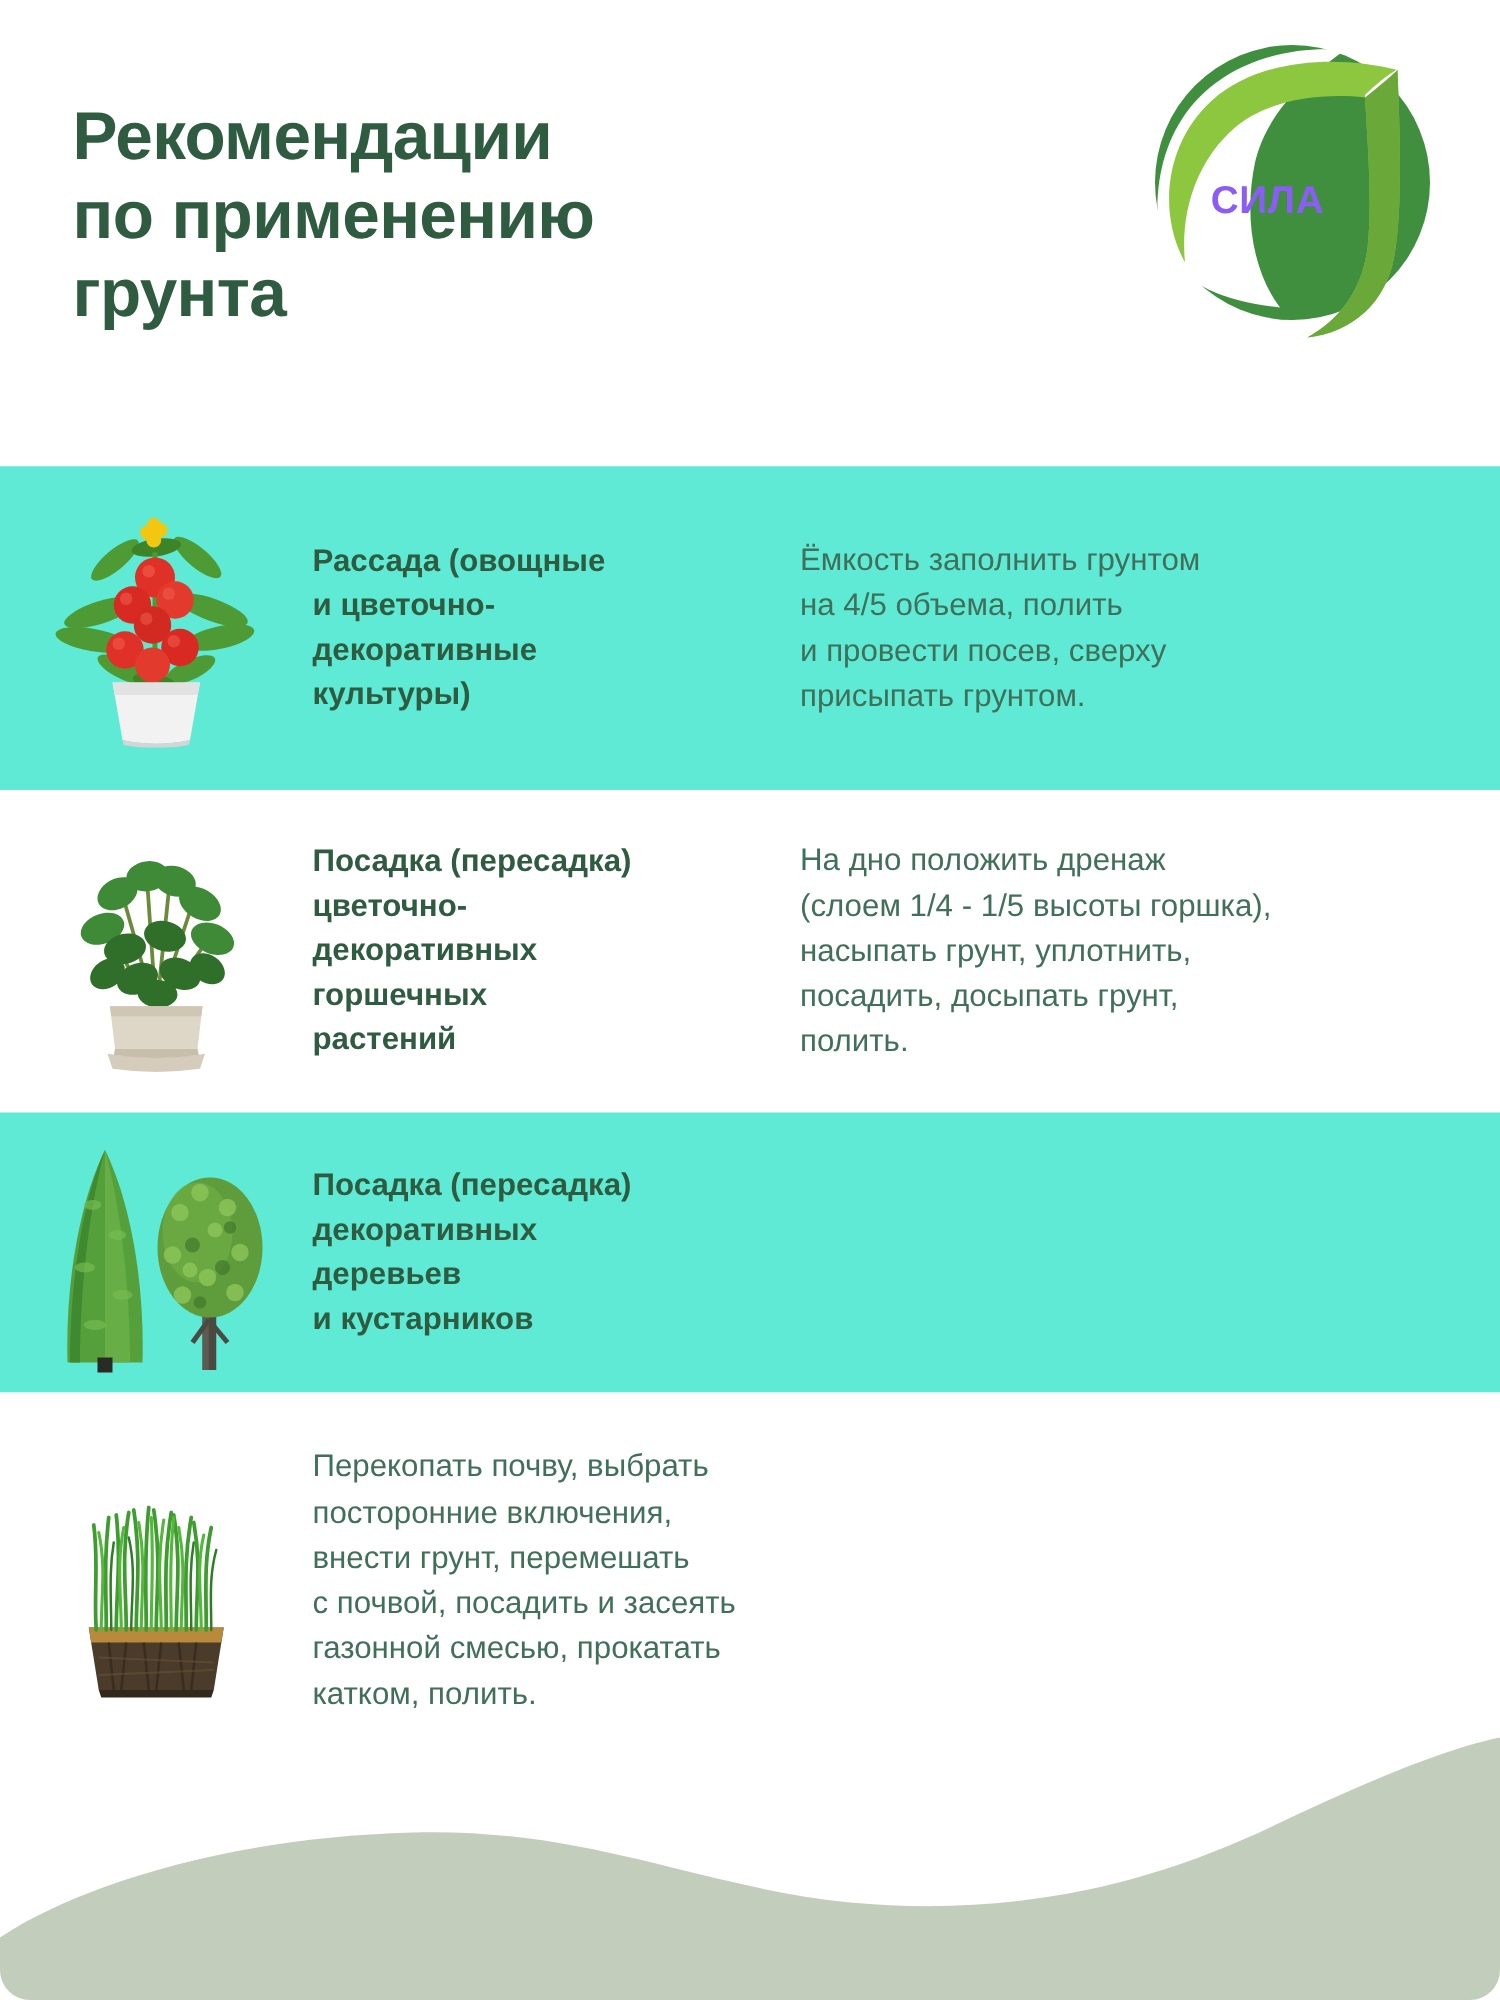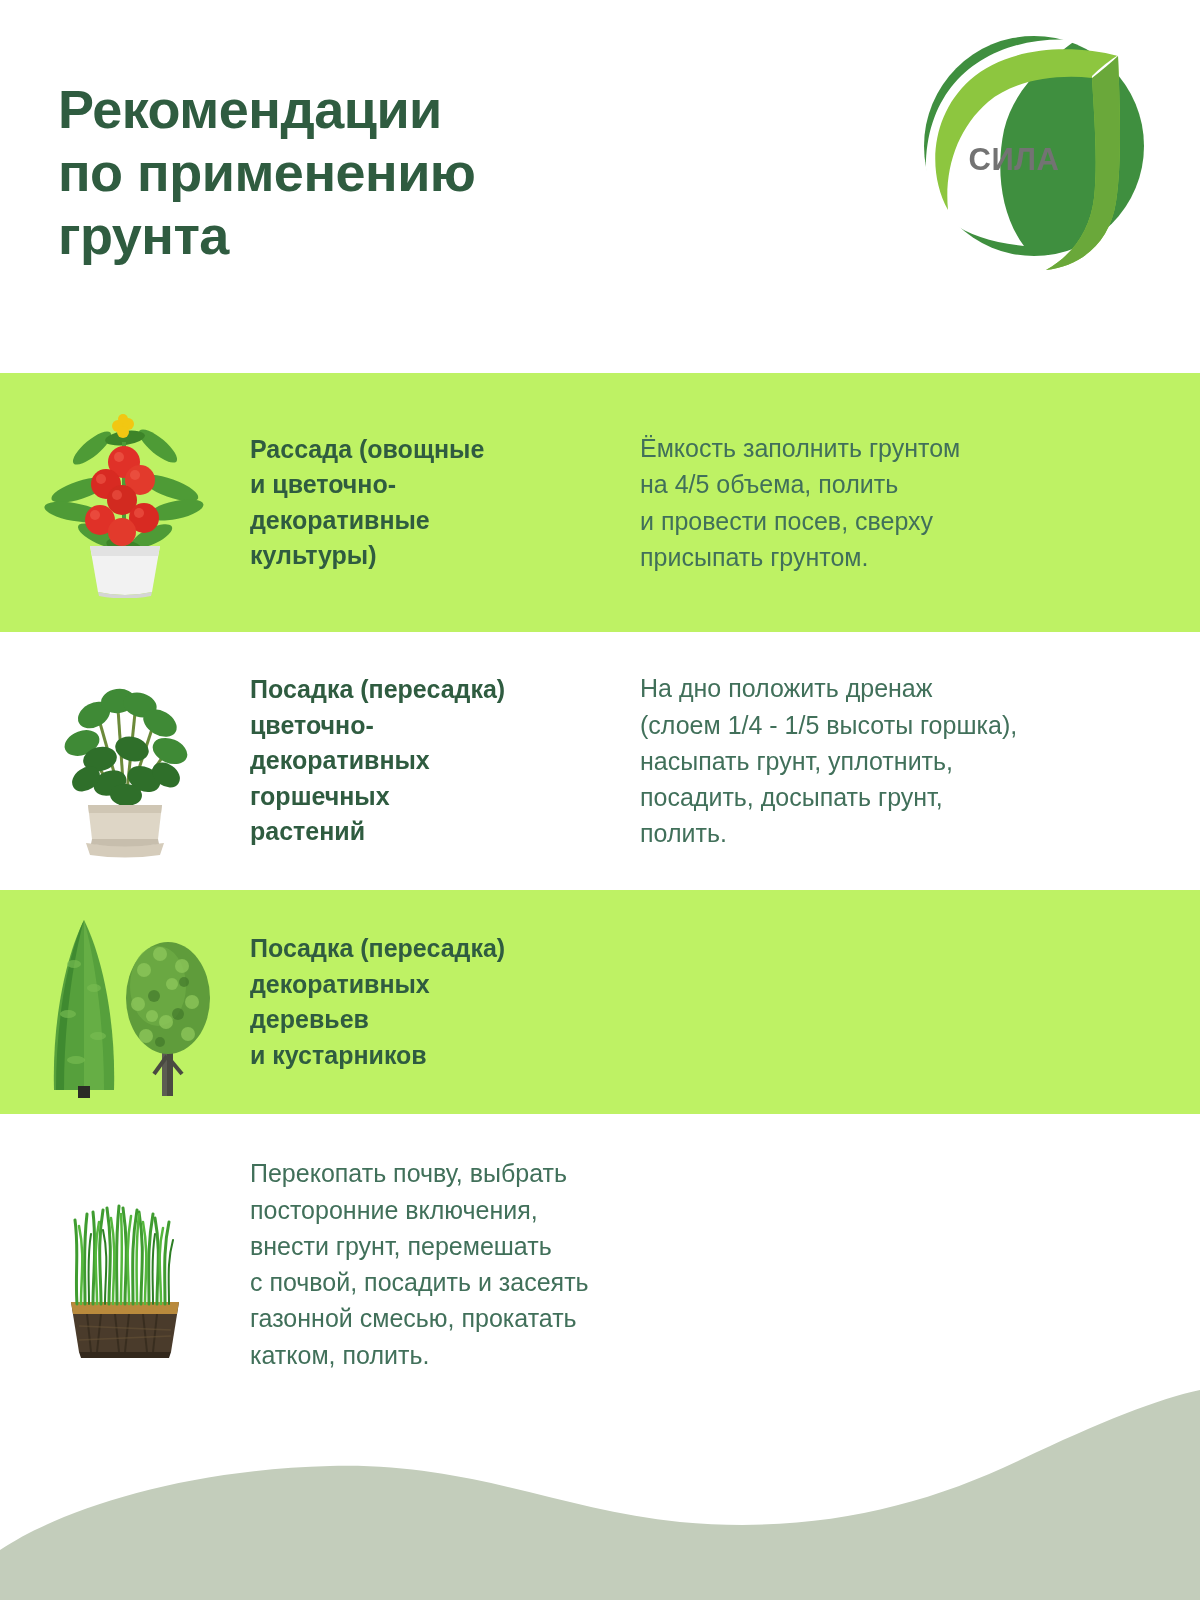--- a/index.html
+++ b/index.html
@@ -13,20 +13,21 @@
     font-family: "Liberation Sans", "DejaVu Sans", sans-serif;
     overflow: hidden;
     position: relative;
   }
   .page {
     position: relative;
     width: 1200px;
     height: 1600px;
     overflow: hidden;
     background: #ffffff;
+    border-radius: 24px;
   }
 
   
   .header {
     position: absolute;
     top: 0; left: 0;
     width: 1200px;
     height: 373px;
   }
   .page-title {
@@ -59,38 +60,38 @@
   }
   .logo-line1, .logo-line2 {
     position: absolute;
     text-align: center;
     font-weight: bold;
     letter-spacing: 0.5px;
   }
   .logo-line1 {
     left: 0; top: 124px; width: 236px;
     font-size: 31px;
-    color: #737373;
+    color: #8b5cf6;
   }
   .logo-line2 {
     left: 0; top: 158px; width: 236px;
     font-size: 40px;
     color: #74b044;
   }
 
   
   .row {
     position: absolute;
     left: 0;
     width: 1200px;
     display: flex;
     align-items: center;
     box-sizing: border-box;
   }
-  .row.shaded { background: #bef264; }
+  .row.shaded { background: #5eead4; }
   .row.plain  { background: #ffffff; }
 
   .row-media {
     width: 250px;
     min-width: 250px;
     height: 100%;
     position: relative;
     display: flex;
     align-items: center;
     justify-content: center;

